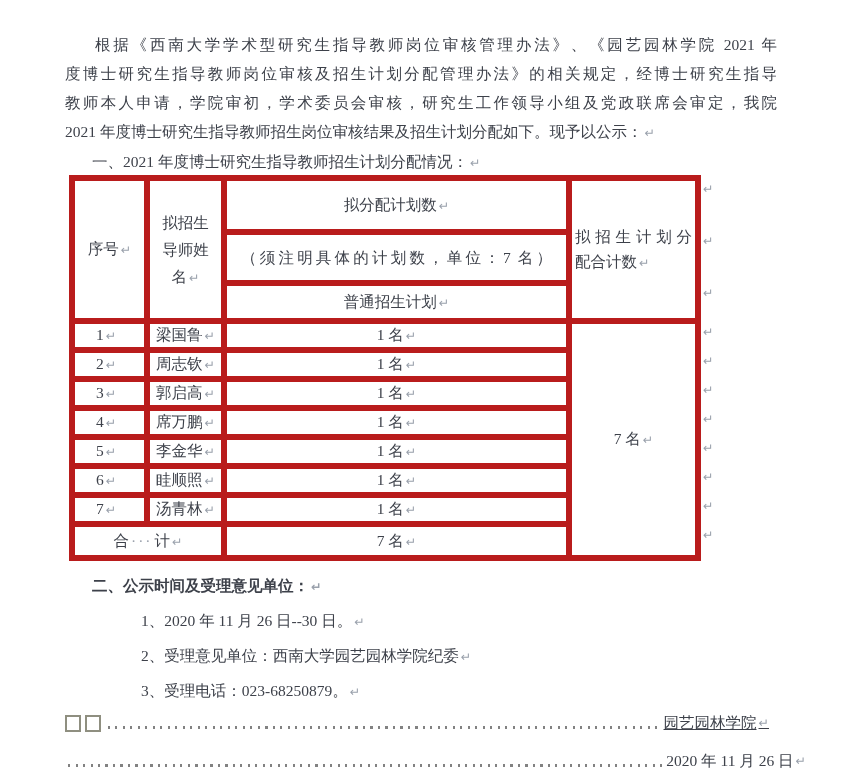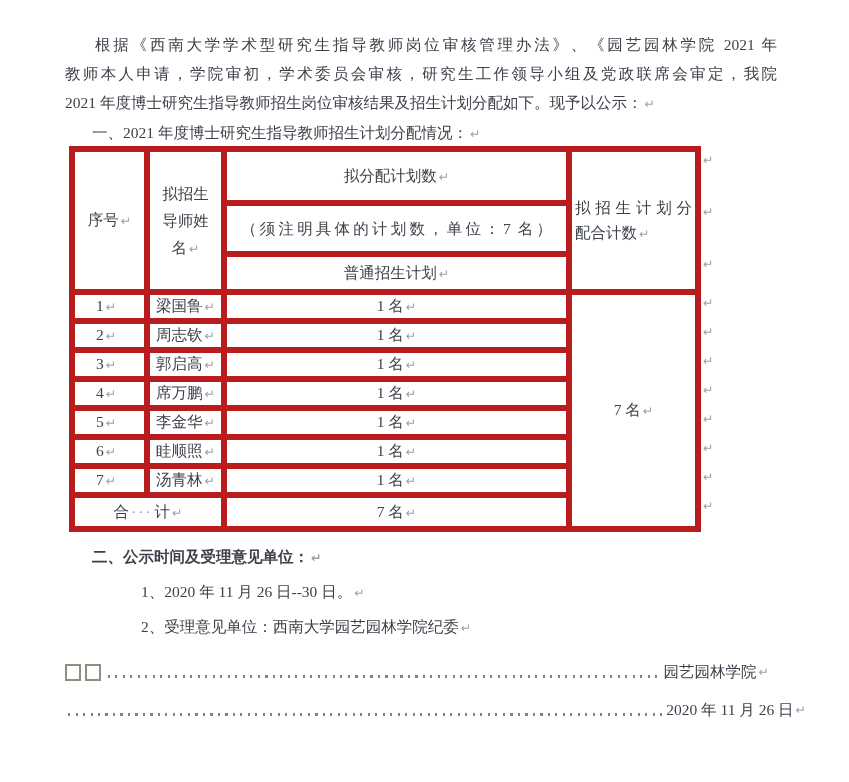--- a/index.html
+++ b/index.html
@@ -42,21 +42,21 @@
   .namehead{padding:16px 12px;line-height:27px;}
   .totalhead{text-align:left;padding:1px 3px;line-height:25px;}
   .jline{text-align:justify;text-align-last:justify;}
   .notecell{padding:0 14px;}
   .cseq{text-align:left;padding-left:21px;}
   .cname{text-align:justify;text-align-last:justify;padding:0 6px;}
   .dots{color:#9aa1ac;letter-spacing:2px;margin:0 2px;}
   .rowmark{position:absolute;left:636px;}
 
   .sigrow{display:flex;align-items:center;width:704px;line-height:22px;}
-  .sig-org{margin-top:21px;}
+  .sig-org{margin-top:8px;text-decoration:underline;}
   .sig-date{margin-top:16px;width:741px;}
   .sqbox{
     width:12px;height:13px;
     border:2px solid #8f8f80;
     margin-right:4px;
     flex:0 0 auto;
   }
   .leader{
     flex:1 1 auto;
     height:3px;
@@ -68,20 +68,21 @@
   .sigtext{white-space:nowrap;flex:0 0 auto;}
 </style>
 </head>
 <body>
 
 <div class="page">
 
 
   <div class="intro">
     <div class="pline first">根据《西南大学学术型研究生指导教师岗位审核管理办法》、《园艺园林学院 2021 年</div>
+    <div class="pline">度博士研究生指导教师岗位审核及招生计划分配管理办法》的相关规定，经博士研究生指导</div>
     <div class="pline">教师本人申请，学院审初，学术委员会审核，研究生工作领导小组及党政联席会审定，我院</div>
     <div class="pline last">
       <span>2021 年度博士研究生指导教师招生岗位审核结果及招生计划分配如下。现予以公示：</span><span class="cr">↵</span>
     </div>
   </div>
 
   <div class="heading">
     <span>一、2021 年度博士研究生指导教师招生计划分配情况：</span><span class="cr">↵</span>
   </div>
 
@@ -183,20 +184,23 @@
   <div class="heading h2h">
     <span>二、公示时间及受理意见单位：</span><span class="cr">↵</span>
   </div>
 
   <div class="item">
     <span>1、2020 年 11 月 26 日--30 日。</span><span class="cr">↵</span>
   </div>
   <div class="item">
     <span>2、受理意见单位：西南大学园艺园林学院纪委</span><span class="cr">↵</span>
   </div>
+  <div class="item">
+    <span>3、受理电话：023-68250879。</span><span class="cr">↵</span>
+  </div>
 
   <div class="sigrow sig-org">
     <span class="sqbox"></span>
     <span class="sqbox"></span>
     <span class="leader"></span>
     <span class="sigtext">园艺园林学院</span>
       <span class="cr">↵</span>
   </div>
 
   <div class="sigrow sig-date">

